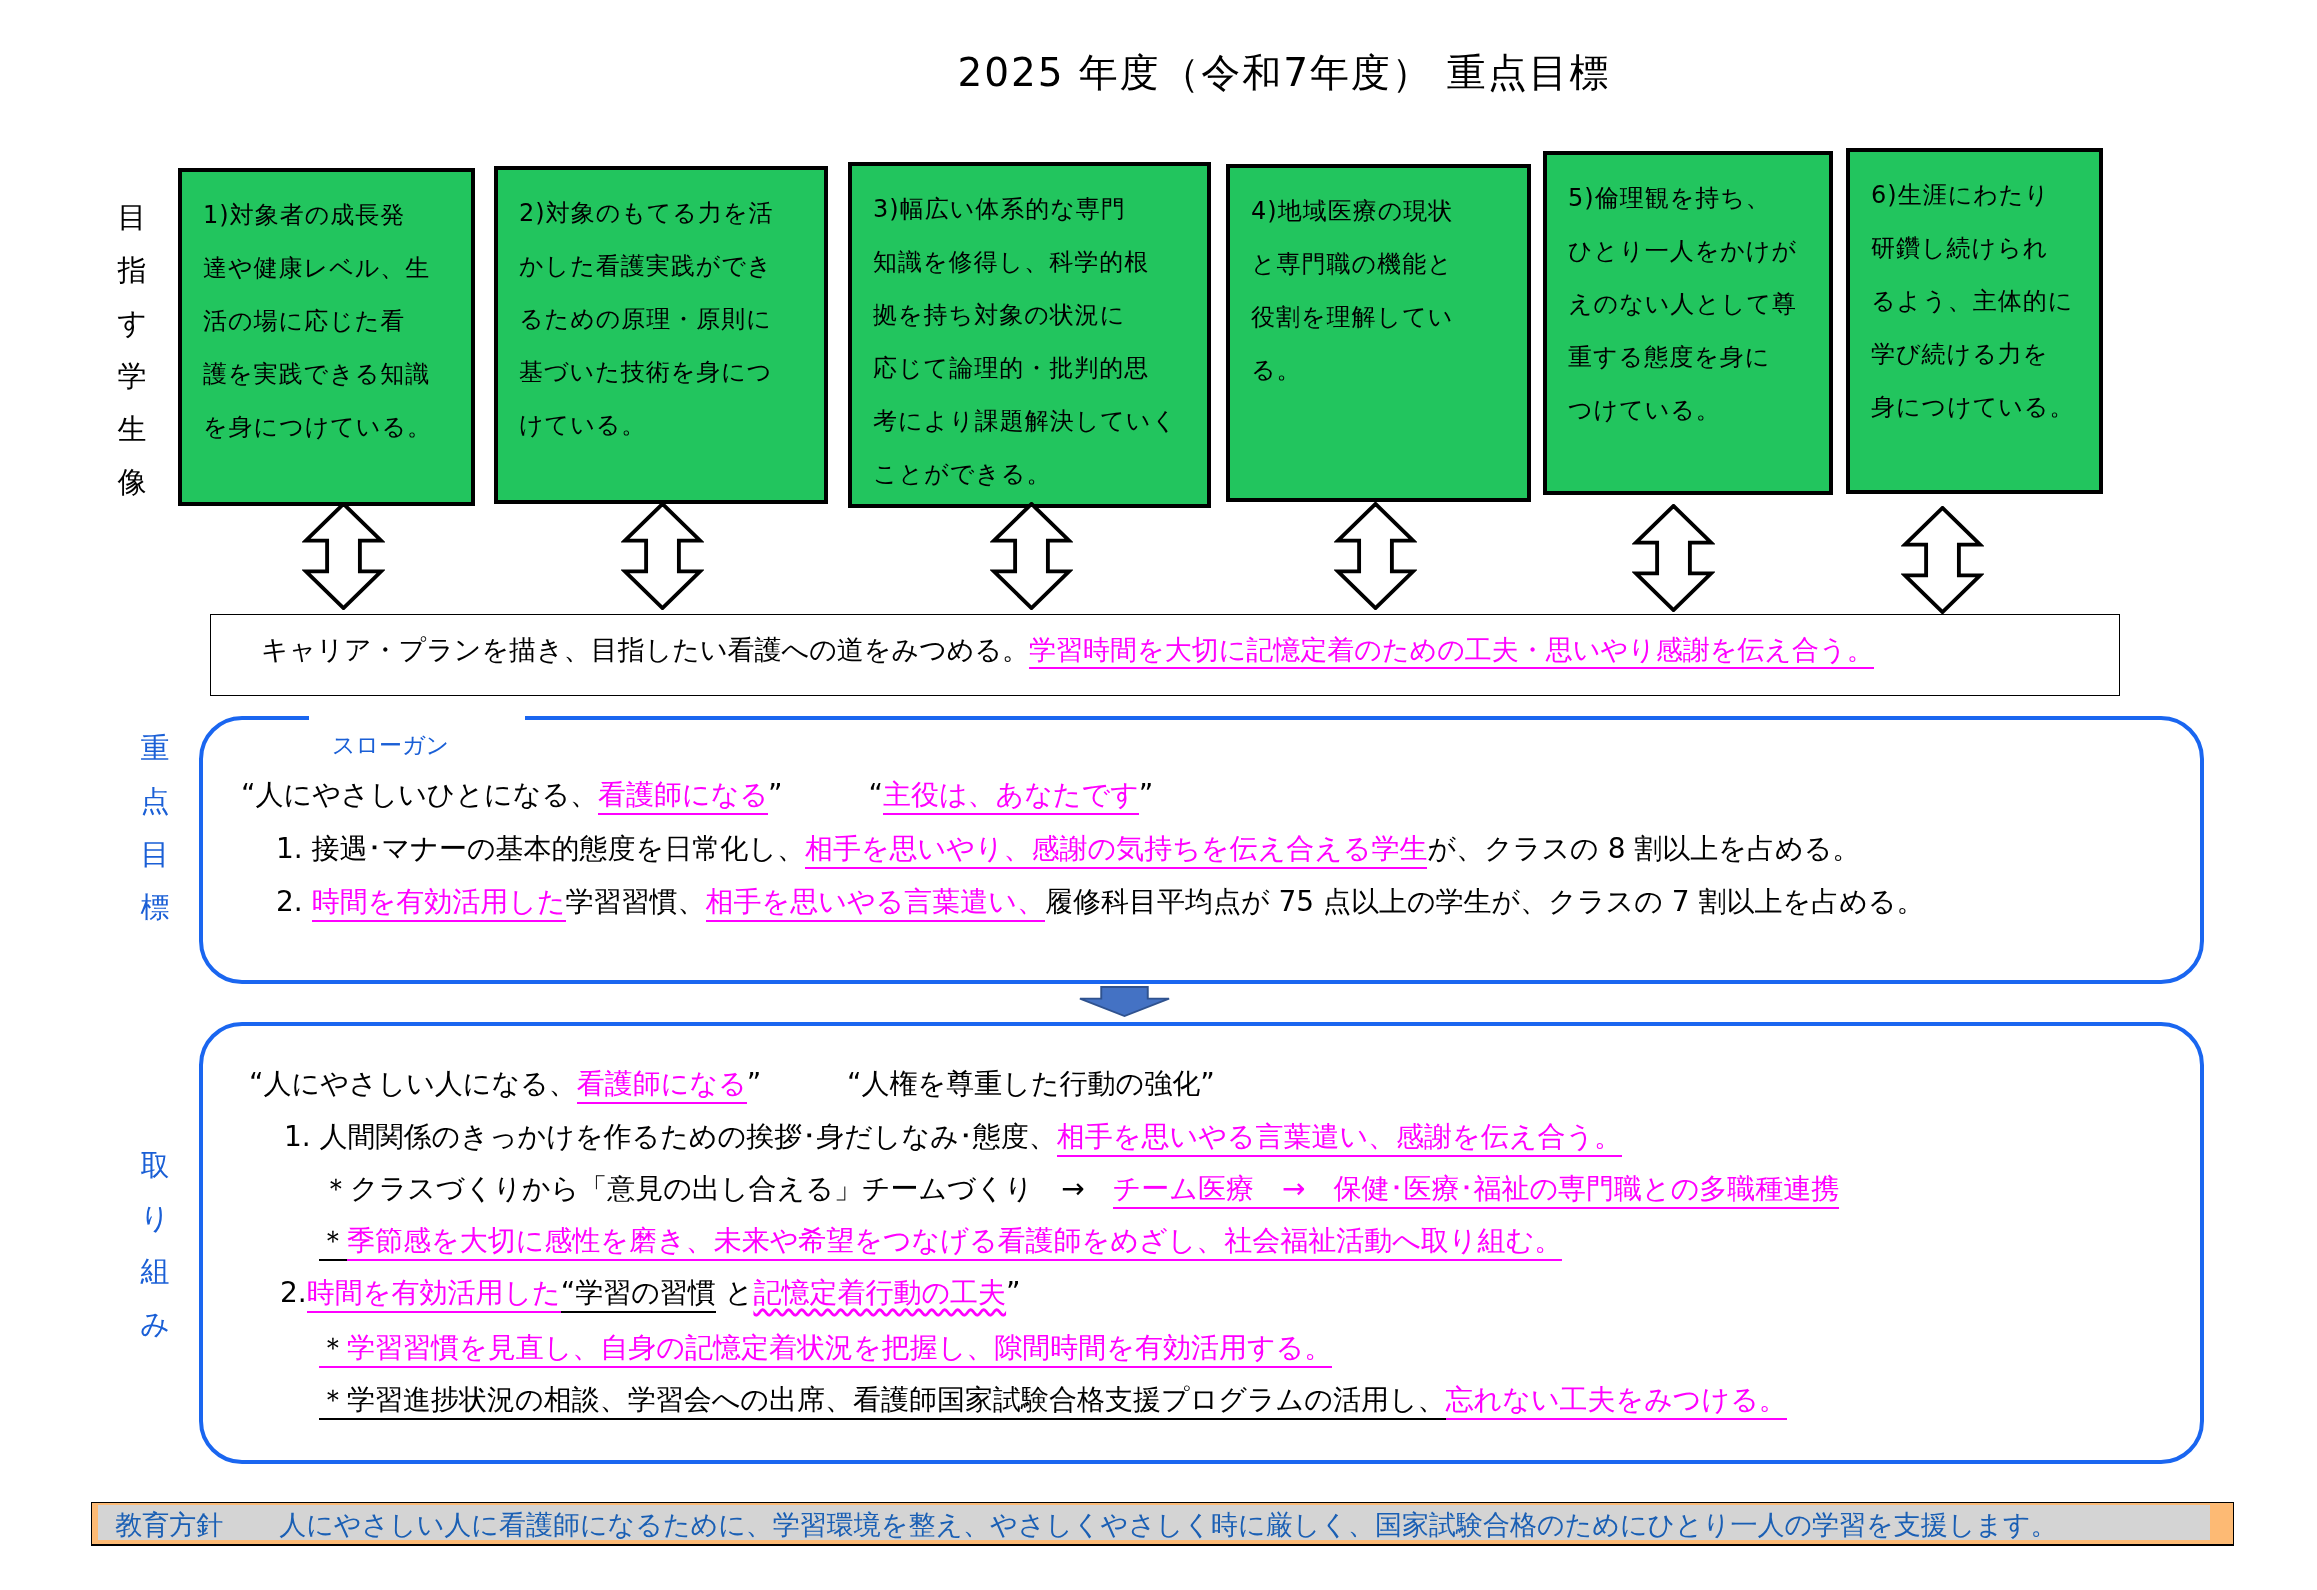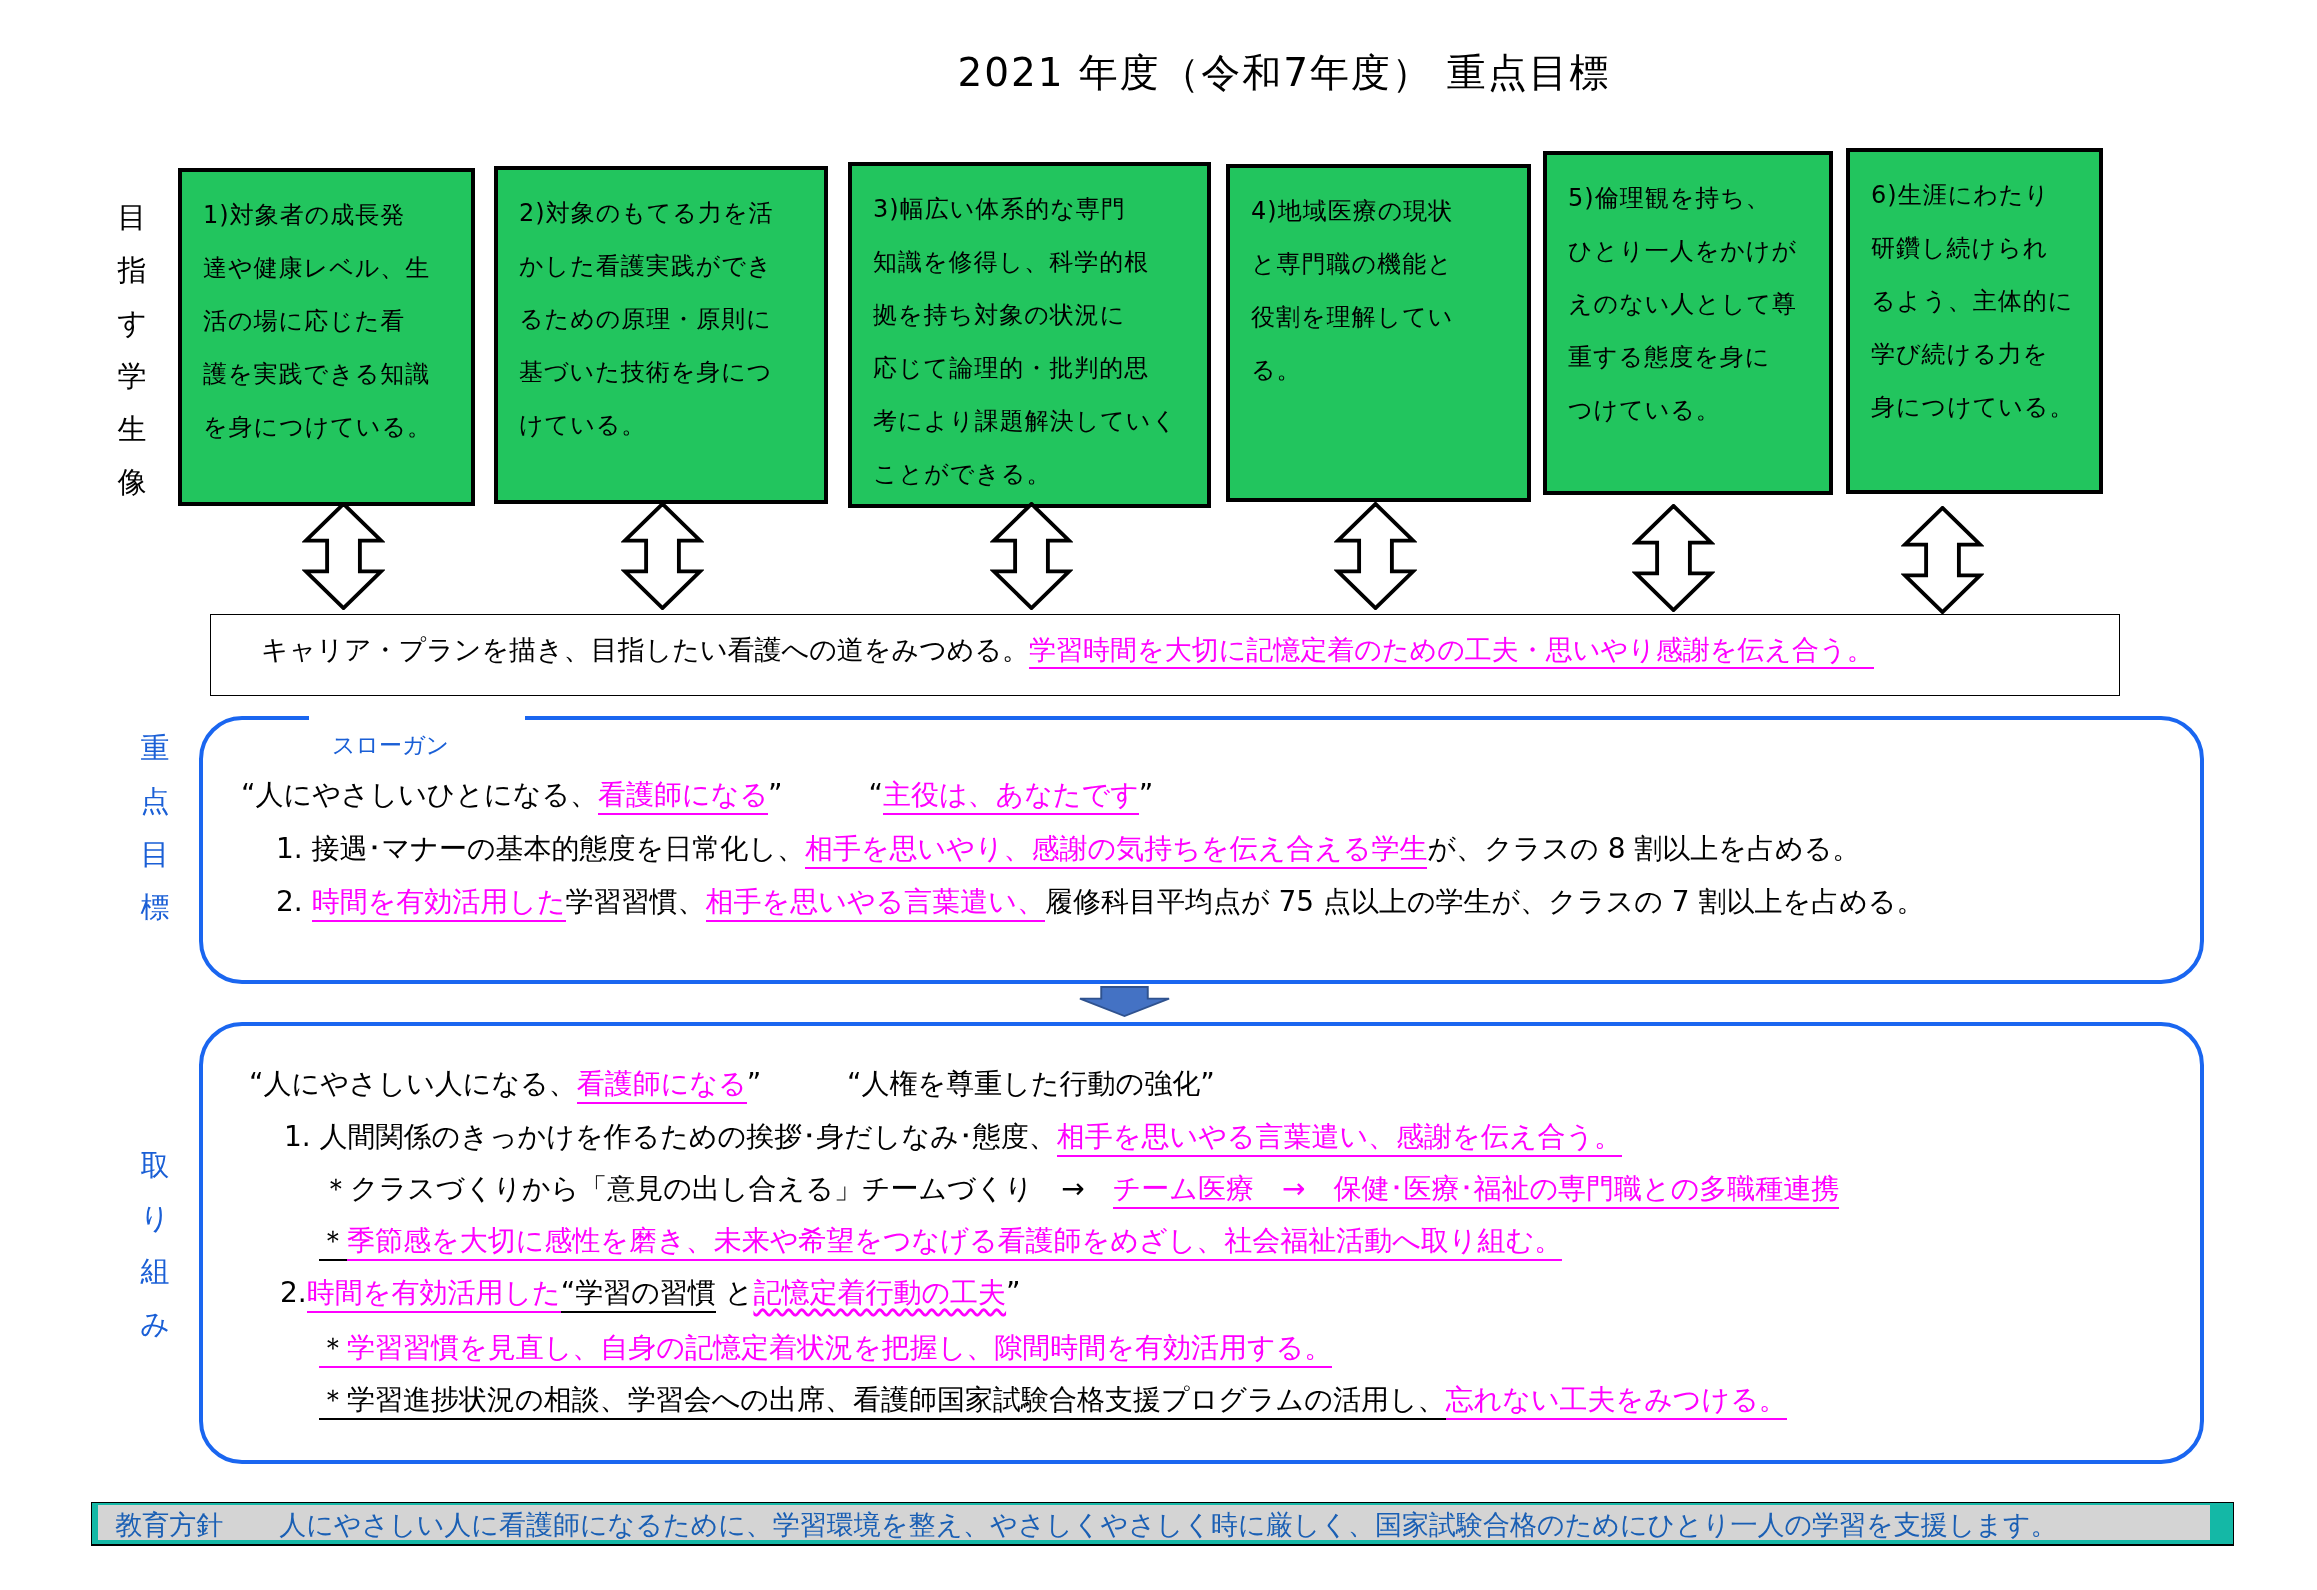--- a/index.html
+++ b/index.html
@@ -36,32 +36,32 @@
     border: 4.8px solid #1a66f0; border-radius: 43px; box-sizing: border-box; background: #fff;
   }
   .slogan-gap {
     background: #fff; height: 9.7px;
   }
   .slogan-label { color: #1a5fd6; font-size: 23px; }
   .line { font-size: 28px; white-space: nowrap; }
   .down-arrow { width: 93px; height: 33px; }
   .policy {
     left: 91px; top: 1502px; width: 2143px; height: 44px; box-sizing: border-box;
-    border: 1.9px solid #000; border-bottom-width: 2.9px; background: #14b8a6;
+    border: 1.9px solid #000; border-bottom-width: 2.9px; background: #fdba74;
   }
   .policy-inner {
     position: absolute; left: 5.8px; top: 1.9px; right: 23px; bottom: 3.9px;
     background: #d4d4d4; color: #1a5fb4; font-size: 27px; line-height: 39px; padding-left: 17.4px;
     white-space: nowrap;
   }
 </style>
 </head>
 <body>
 
-<div class="abs title">2021 年度（令和7年度） 重点目標</div>
+<div class="abs title">2025 年度（令和7年度） 重点目標</div>
 
 <div class="abs vlabel" style="left:108px; top:191px;">
   <span>目</span>
   <span>指</span>
   <span>す</span>
   <span>学</span>
   <span>生</span>
   <span>像</span>
 </div>
 

